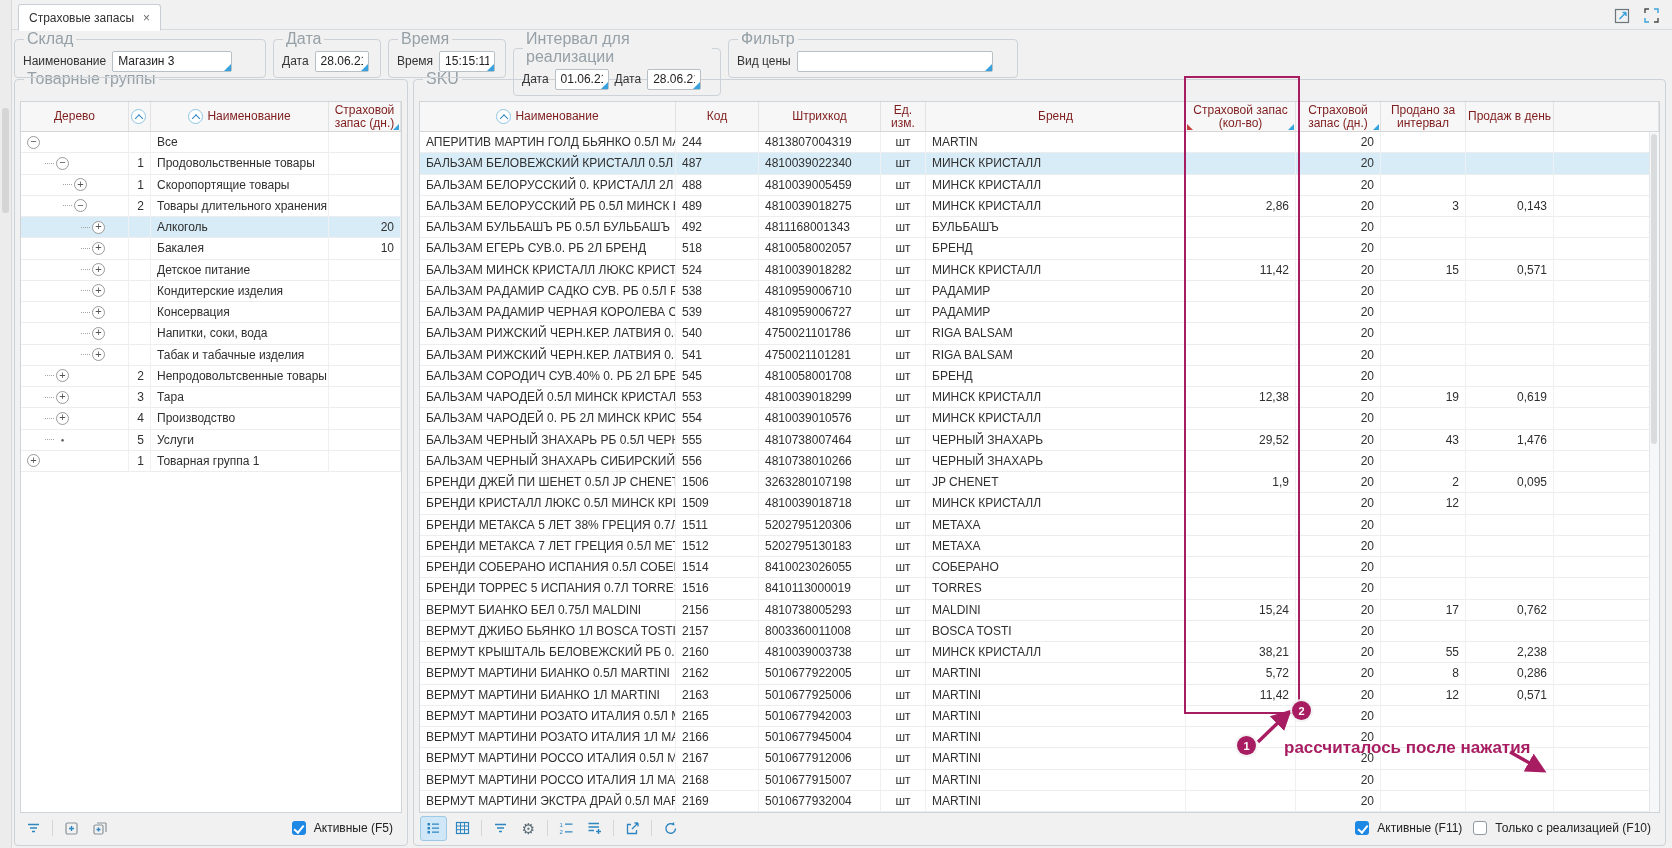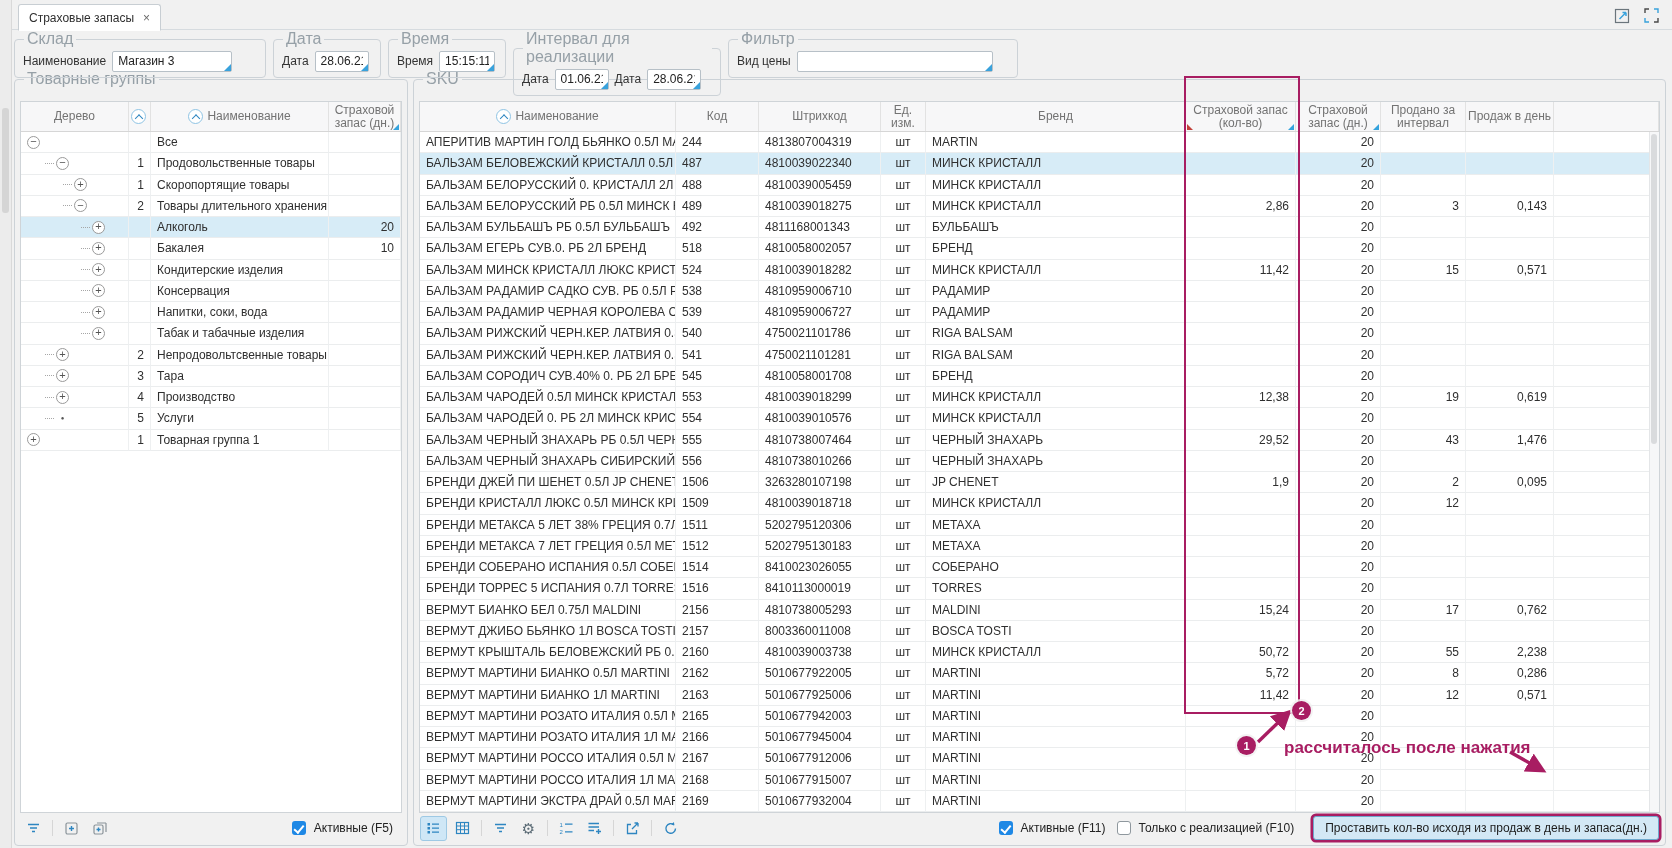--- a/index.html
+++ b/index.html
@@ -22,21 +22,21 @@
   .inpw::after{content:"";position:absolute;right:1px;bottom:1px;border-left:7px solid transparent;border-bottom:7px solid #39a2dc;}
   .inp{height:21px;border:1px solid #b7c0c7;border-radius:2px;background:#fff;font:12px "Liberation Sans","DejaVu Sans",sans-serif;color:#222;padding:0 5px;box-sizing:border-box;}
   
   .panel{position:absolute;top:70px;height:776px;box-sizing:border-box;}
   #groups-panel{left:14px;width:394px;}
   #sku-panel{left:413px;width:1253px;}
   .tbl{position:absolute;top:13px;left:5px;right:5px;bottom:32px;background:#fff;border:1px solid #cfd4d8;overflow:hidden;}
   .ghead,.shead{display:grid;height:29px;border-bottom:1px solid #d6d6d6;background:#f7f7f8;}
   .ghead{grid-template-columns:108px 22px 1fr 72px;}
   .shead{grid-template-columns:256px 83px 122px 45px 260px 110px 85px 85px 88px 1fr;}
-  .h{display:flex;align-items:center;justify-content:center;text-align:center;font-size:12px;color:#737373;border-right:1px solid #e2e2e2;padding:1px 3px;position:relative;line-height:13px;overflow:hidden;background:#f7f7f8;}
+  .h{display:flex;align-items:center;justify-content:center;text-align:center;font-size:12px;color:#7f1d1d;border-right:1px solid #e2e2e2;padding:1px 3px;position:relative;line-height:13px;overflow:hidden;background:#f7f7f8;}
   .h.nowrap{white-space:nowrap;}
   .tri-br::after{content:"";position:absolute;right:1px;bottom:1px;border-left:6px solid transparent;border-bottom:6px solid #35a3dd;}
   .tri-bl::before{content:"";position:absolute;left:1px;bottom:1px;border-right:6px solid transparent;border-bottom:6px solid #c2403a;}
   .si{width:13px;height:13px;border:1px solid #8fc4e4;border-radius:50%;display:inline-flex;align-items:center;justify-content:center;margin-right:4px;background:#fff;flex:none;}
   .si::after{content:"";width:5px;height:5px;border-left:1.5px solid #2e86c1;border-top:1.5px solid #2e86c1;transform:translateY(1.5px) rotate(45deg);}
   
   .trow,.srow{display:grid;height:21.25px;line-height:21.25px;}
   .trow{grid-template-columns:108px 22px 1fr 72px;}
   .srow{grid-template-columns:256px 83px 122px 45px 260px 110px 85px 85px 88px 1fr;}
   .tc,.sc{border-right:1px solid #eef0f1;border-bottom:1px solid #ebedee;padding:0 6px;white-space:nowrap;overflow:hidden;font-size:12px;color:#2f2f2f;}
@@ -218,20 +218,29 @@
           <div class="trow">
             <div class="tc c-tree ind-3">
               <span class="stub"></span>
               <span class="exp exp-plus"></span>
             </div>
             <div class="tc num"></div>
             <div class="tc">Бакалея</div>
             <div class="tc num">10</div>
           </div>
 
+          <div class="trow">
+            <div class="tc c-tree ind-3">
+              <span class="stub"></span>
+              <span class="exp exp-plus"></span>
+            </div>
+            <div class="tc num"></div>
+            <div class="tc">Детское питание</div>
+            <div class="tc num"></div>
+          </div>
 
 
           <div class="trow">
             <div class="tc c-tree ind-3">
               <span class="stub"></span>
               <span class="exp exp-plus"></span>
             </div>
             <div class="tc num"></div>
             <div class="tc">Кондитерские изделия</div>
             <div class="tc num"></div>
@@ -675,21 +684,21 @@
             <div class="sc num"></div>
             <div class="sc"></div>
           </div>
 
           <div class="srow">
             <div class="sc">ВЕРМУТ КРЫШТАЛЬ БЕЛОВЕЖСКИЙ РБ 0.7Л МИНСК</div>
             <div class="sc">2160</div>
             <div class="sc">4810039003738</div>
             <div class="sc ctr">шт</div>
             <div class="sc">МИНСК КРИСТАЛЛ</div>
-            <div class="sc num">50,72</div>
+            <div class="sc num">38,21</div>
             <div class="sc num">20</div>
             <div class="sc num">55</div>
             <div class="sc num">2,238</div>
             <div class="sc"></div>
           </div>
 
           <div class="srow">
             <div class="sc">ВЕРМУТ МАРТИНИ БИАНКО 0.5Л MARTINI</div>
             <div class="sc">2162</div>
             <div class="sc">5010677922005</div>
@@ -847,21 +856,20 @@
         <svg width="16" height="15" viewBox="0 0 16 15">
             <path d="M12.5 7.5 a4.8 4.8 0 1 1 -1.6 -3.6" fill="none" stroke="#2e86c1" stroke-width="1.4"></path>
             <path d="M11 1 L11.3 4.2 L8.2 3.6 Z" fill="#2e86c1"></path>
           </svg>
       </span>
       <span class="spacer"></span>
       <span class="cb on"></span>
       <span class="cblab">Активные (F11)</span>
       <span class="cb off"></span>
       <span class="cblab">Только с реализацией (F10)</span>
-      <button class="apply-btn">Проставить кол-во исходя из продаж в день и запаса(дн.)</button>
     </div>
   </fieldset>
 
   <div class="anno-rect"></div>
   <div class="badge" id="badge2">2</div>
   <div class="badge" id="badge1">1</div>
   <div class="anno-text">рассчиталось после нажатия</div>
   <svg class="anno-arrows" width="400" height="110" viewBox="0 0 400 110">
     <defs>
       <marker id="ah" markerWidth="7" markerHeight="7" refX="4.5" refY="3" orient="auto">

